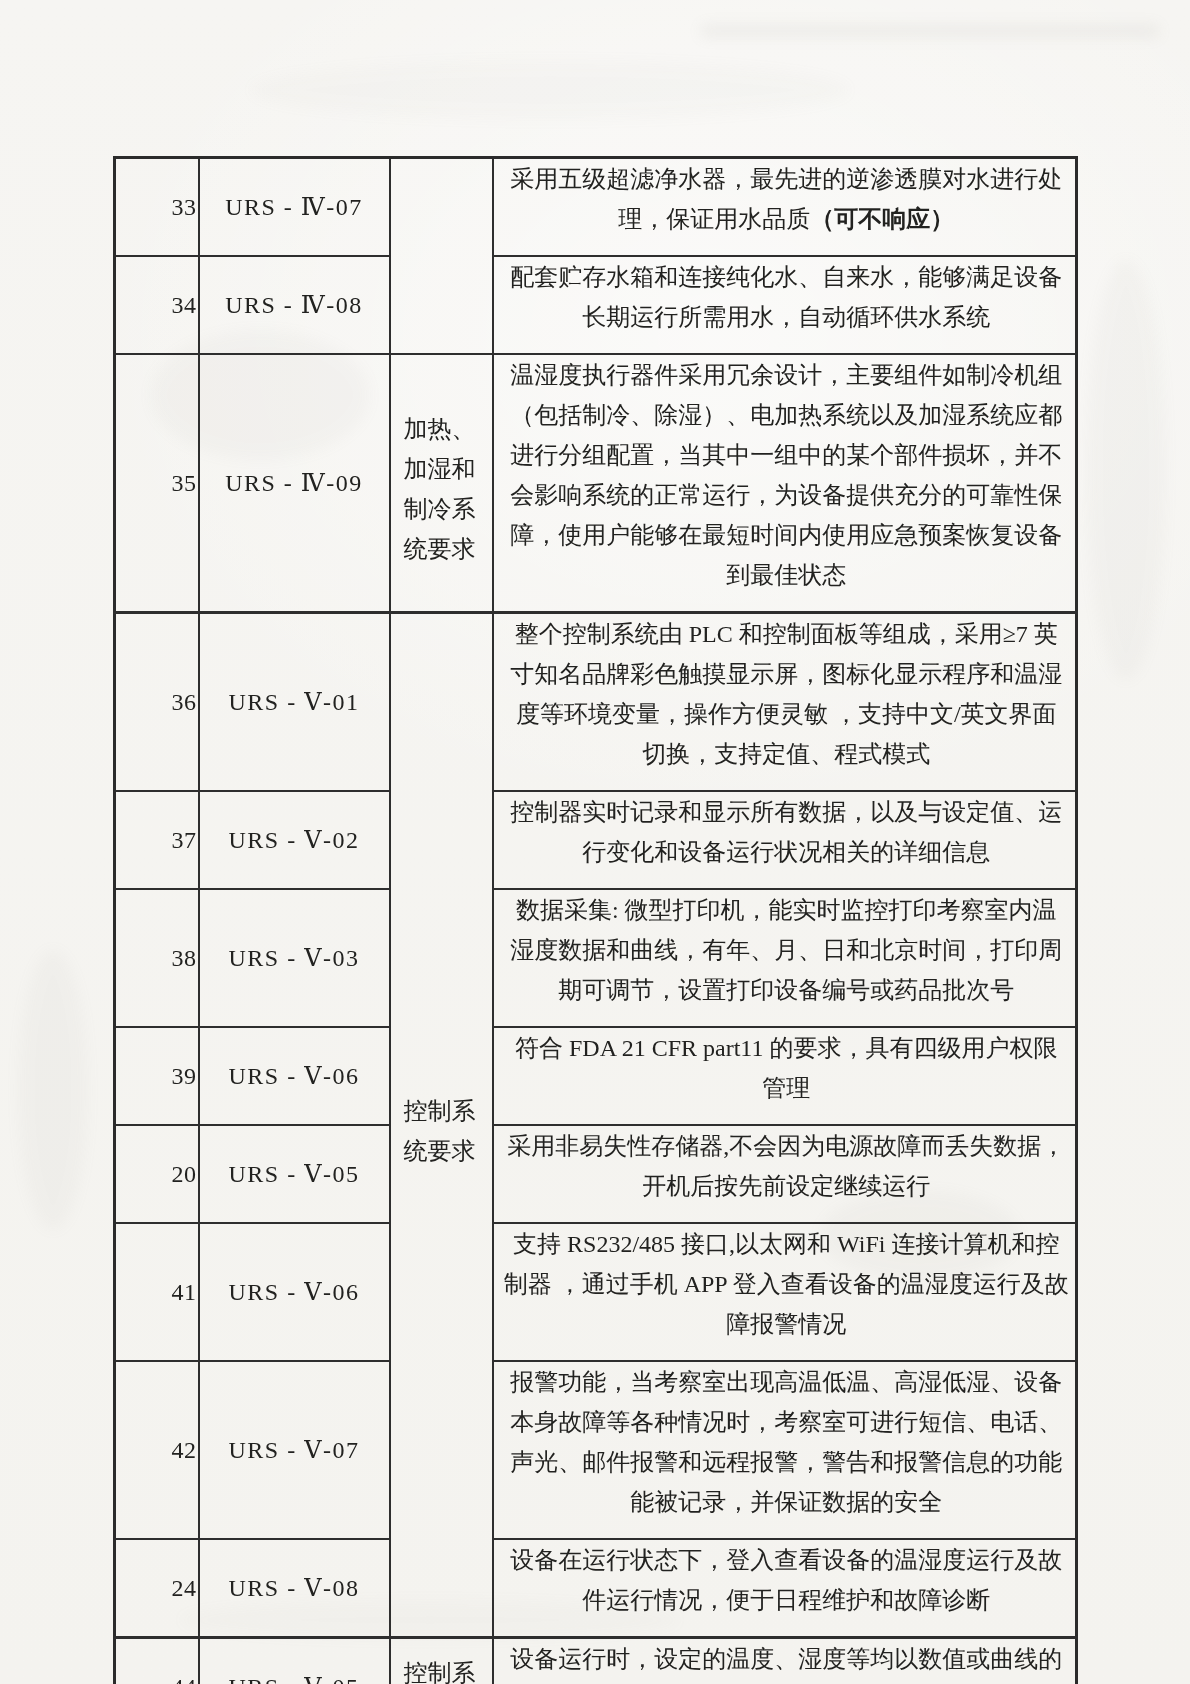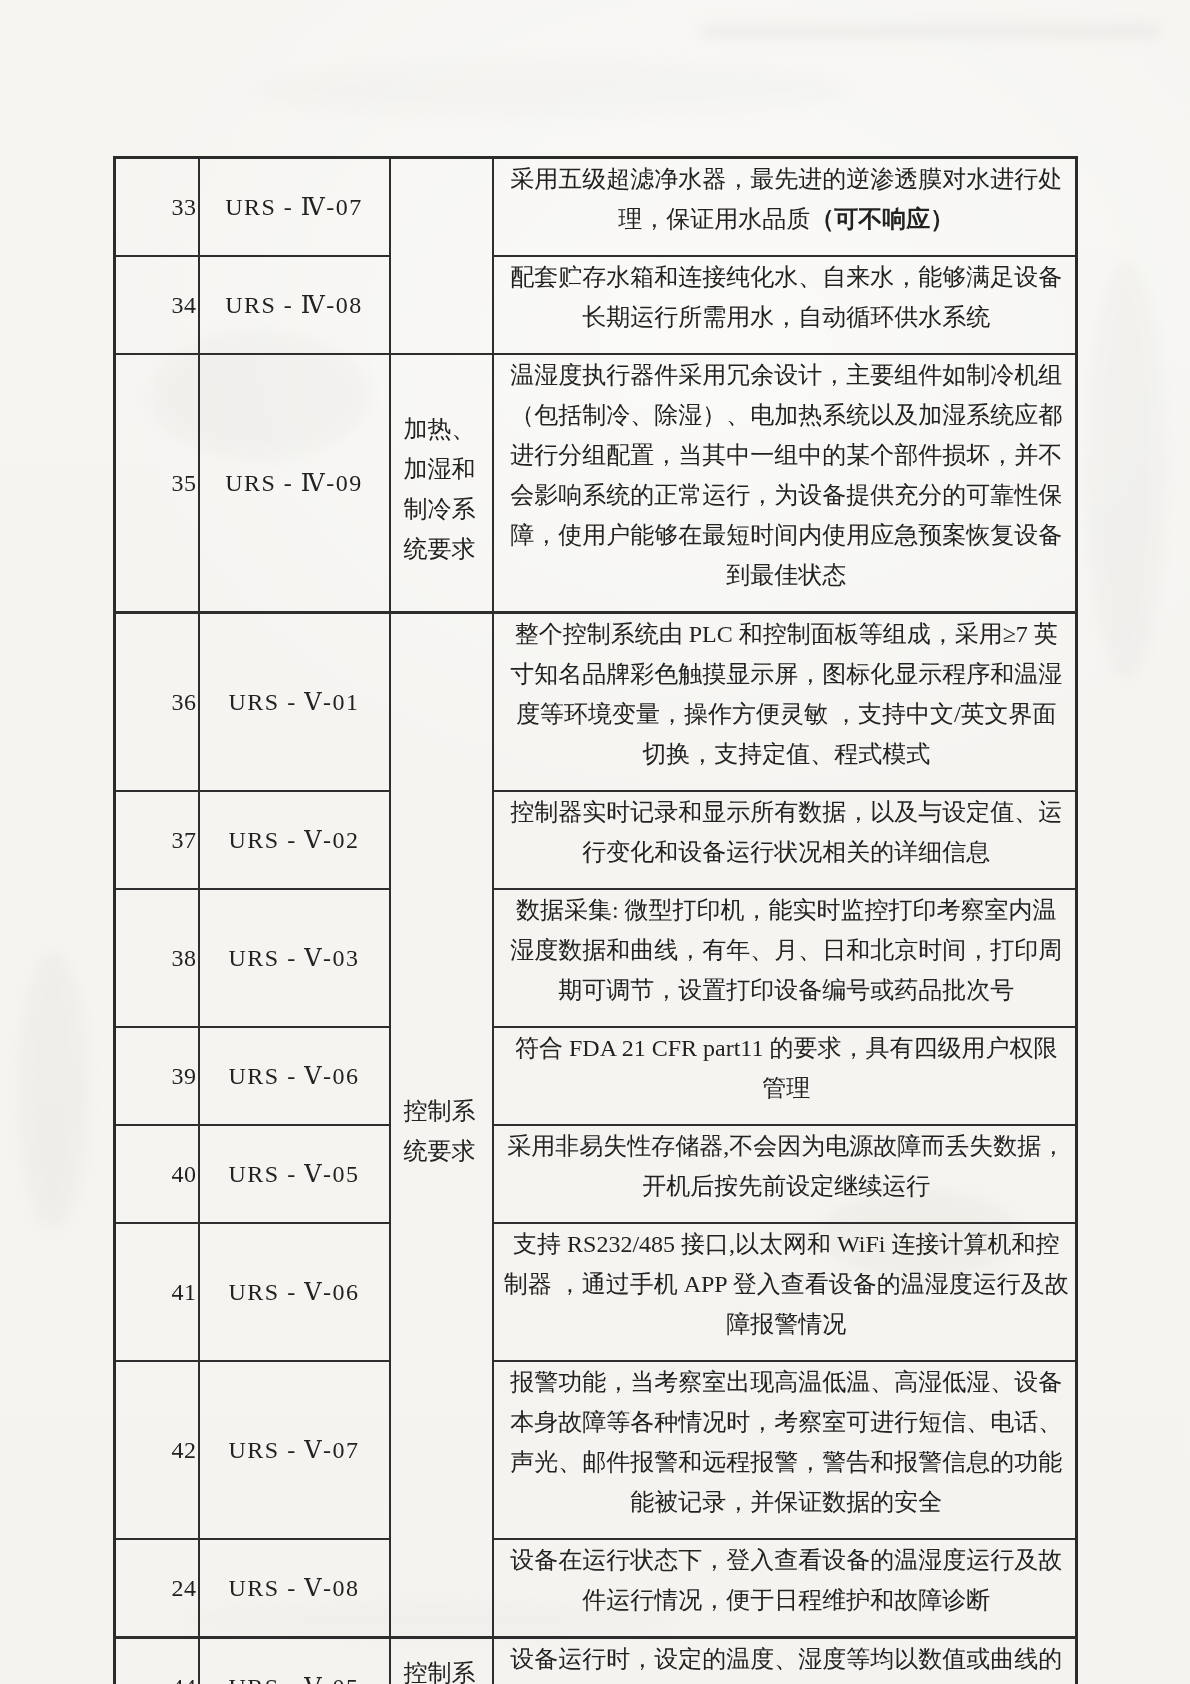--- a/index.html
+++ b/index.html
@@ -138,21 +138,21 @@
 湿度数据和曲线，有年、月、日和北京时间，打印周
 期可调节，设置打印设备编号或药品批次号</span></td>
       </tr>
       <tr style="height:85px">
         <td class="num">39</td>
         <td class="code">URS - Ⅴ-06</td>
         <td class="desc"><span>符合 FDA 21 CFR part11 的要求，具有四级用户权限
 管理</span></td>
       </tr>
       <tr style="height:85px">
-        <td class="num">40</td>
+        <td class="num">20</td>
         <td class="code">URS - Ⅴ-05</td>
         <td class="desc"><span>采用非易失性存储器,不会因为电源故障而丢失数据，
 开机后按先前设定继续运行</span></td>
       </tr>
       <tr style="height:125px">
         <td class="num">41</td>
         <td class="code">URS - Ⅴ-06</td>
         <td class="desc"><span>支持 RS232/485 接口,以太网和 WiFi 连接计算机和控
 制器 ，通过手机 APP 登入查看设备的温湿度运行及故
 障报警情况</span></td>

